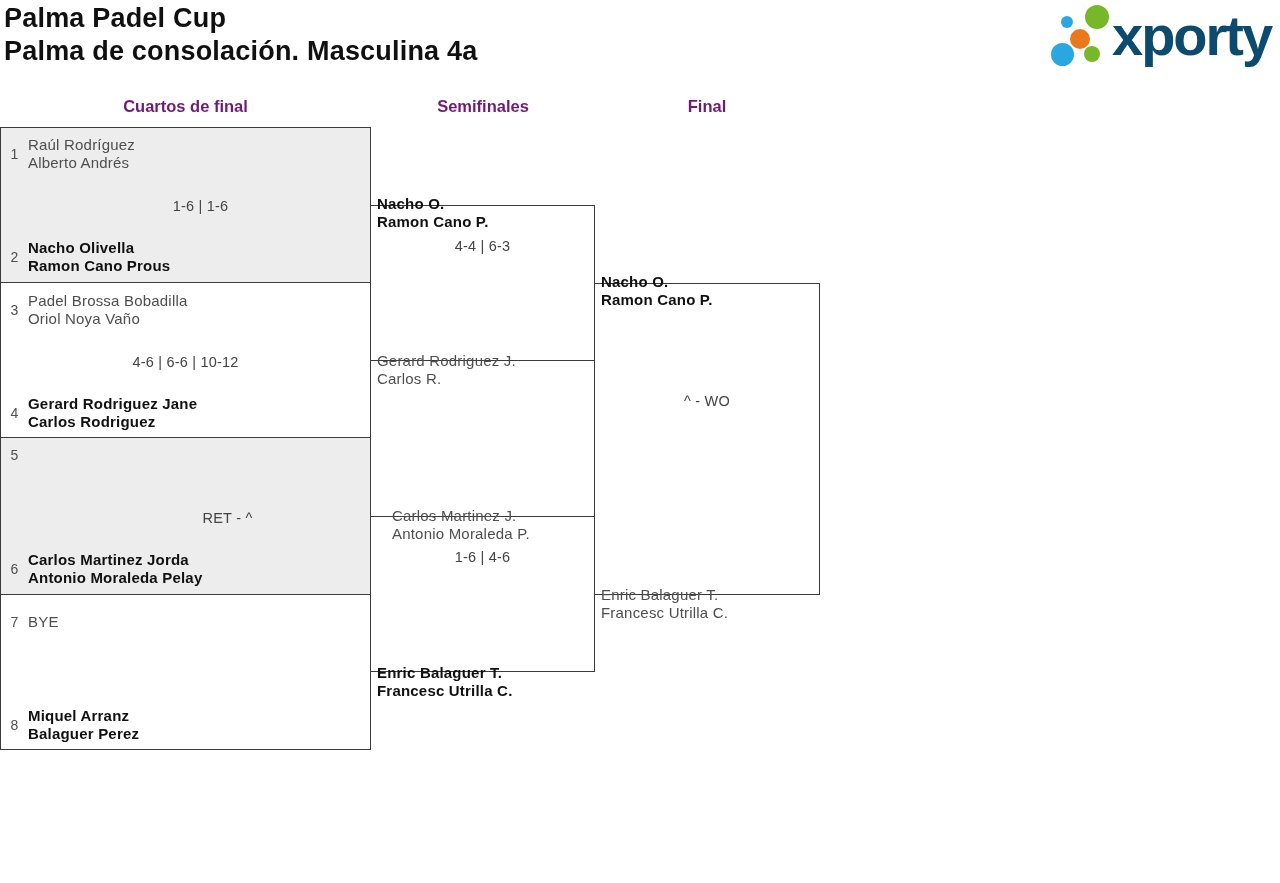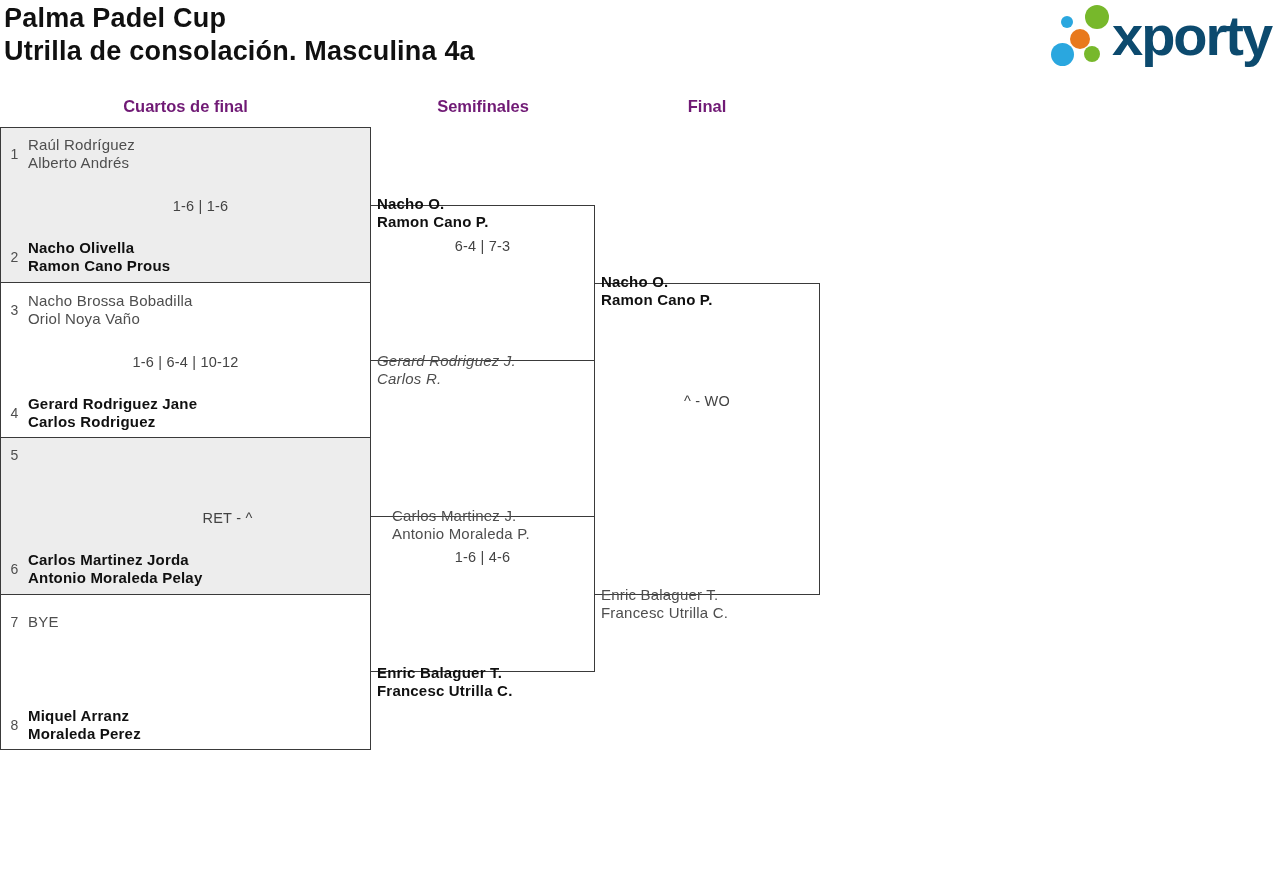--- a/index.html
+++ b/index.html
@@ -48,21 +48,21 @@
          color:#434343;letter-spacing:.2px;}
   .tblock{position:absolute;margin-top:48px;}
 </style>
 </head>
 <body>
 
 <div class="stage">
 
   <div class="title">
     <div>Palma Padel Cup</div>
-    <div>Utrilla de consolación. Masculina 4a</div>
+    <div>Palma de consolación. Masculina 4a</div>
   </div>
 
   <div class="logo">
     <span class="dot d1"></span>
     <span class="dot d2"></span>
     <span class="dot d3"></span>
     <span class="dot d4"></span>
     <span class="dot d5"></span>
     <span class="logo-word">xporty</span>
   </div>
@@ -91,25 +91,25 @@
     <span class="seed">2</span>
     <span class="names">
       <span class="nm">Nacho Olivella</span>
       <span class="nm">Ramon Cano Prous</span>
     </span>
   </div>
 
   <div class="qrow" style="top:292px;">
     <span class="seed">3</span>
     <span class="names">
-      <span class="nm">Nacho Brossa Bobadilla</span>
+      <span class="nm">Padel Brossa Bobadilla</span>
       <span class="nm">Oriol Noya Vaño</span>
     </span>
   </div>
-  <div class="score" style="left:0;top:354px;width:371px;">1-6 | 6-4 | 10-12</div>
+  <div class="score" style="left:0;top:354px;width:371px;">4-6 | 6-6 | 10-12</div>
   <div class="qrow w" style="top:395px;">
     <span class="seed">4</span>
     <span class="names">
       <span class="nm">Gerard Rodriguez Jane</span>
       <span class="nm">Carlos Rodriguez</span>
     </span>
   </div>
 
   <div class="qrow" style="top:447px;">
     <span class="seed">5</span>
@@ -132,30 +132,30 @@
     <span class="names">
       <span class="nm">BYE</span>
 
     </span>
   </div>
   <div class="score" style="left:0;top:660px;width:371px;"></div>
   <div class="qrow w" style="top:707px;">
     <span class="seed">8</span>
     <span class="names">
       <span class="nm">Miquel Arranz</span>
-      <span class="nm">Moraleda Perez</span>
+      <span class="nm">Balaguer Perez</span>
     </span>
   </div>
 
   <div class="tblock names w" style="left:377px;top:147px;">
     <span class="nm">Nacho O.</span>
     <span class="nm">Ramon Cano P.</span>
   </div>
-  <div class="score" style="left:370px;top:238px;width:225px;">6-4 | 7-3</div>
-  <div class="tblock names" style="left:377px;top:304px;font-style:italic;">
+  <div class="score" style="left:370px;top:238px;width:225px;">4-4 | 6-3</div>
+  <div class="tblock names" style="left:377px;top:304px;">
     <span class="nm">Gerard Rodriguez J.</span>
     <span class="nm">Carlos R.</span>
   </div>
 
   <div class="tblock names" style="left:392px;top:459px;">
     <span class="nm">Carlos Martinez J.</span>
     <span class="nm">Antonio Moraleda P.</span>
   </div>
   <div class="score" style="left:370px;top:549px;width:225px;">1-6 | 4-6</div>
   <div class="tblock names w" style="left:377px;top:616px;">

